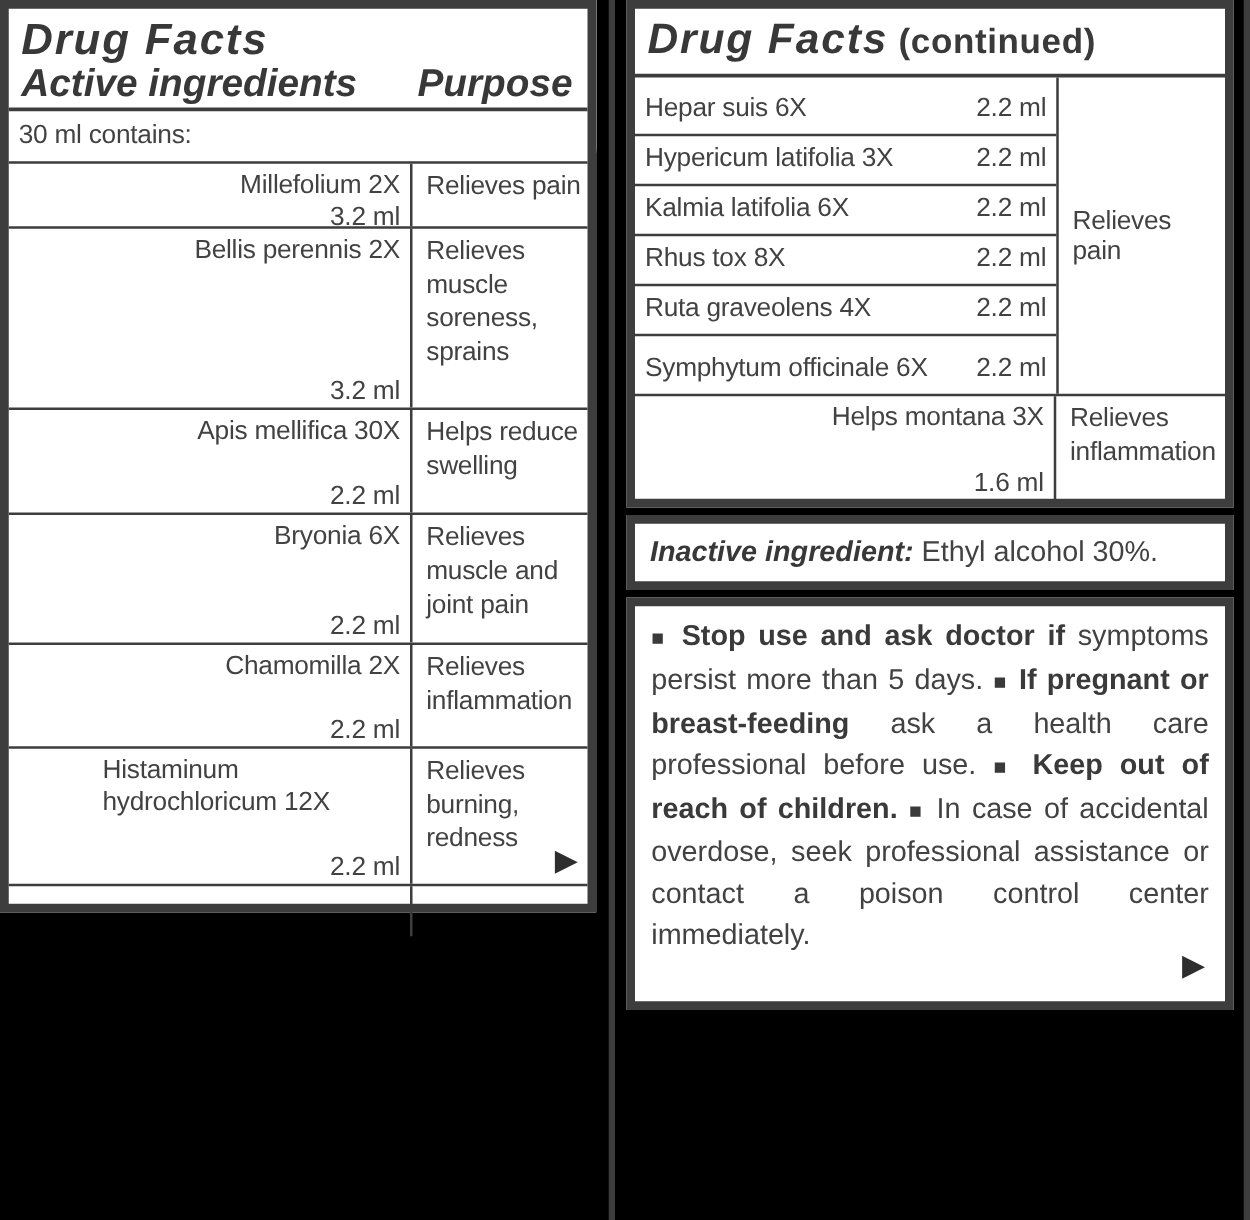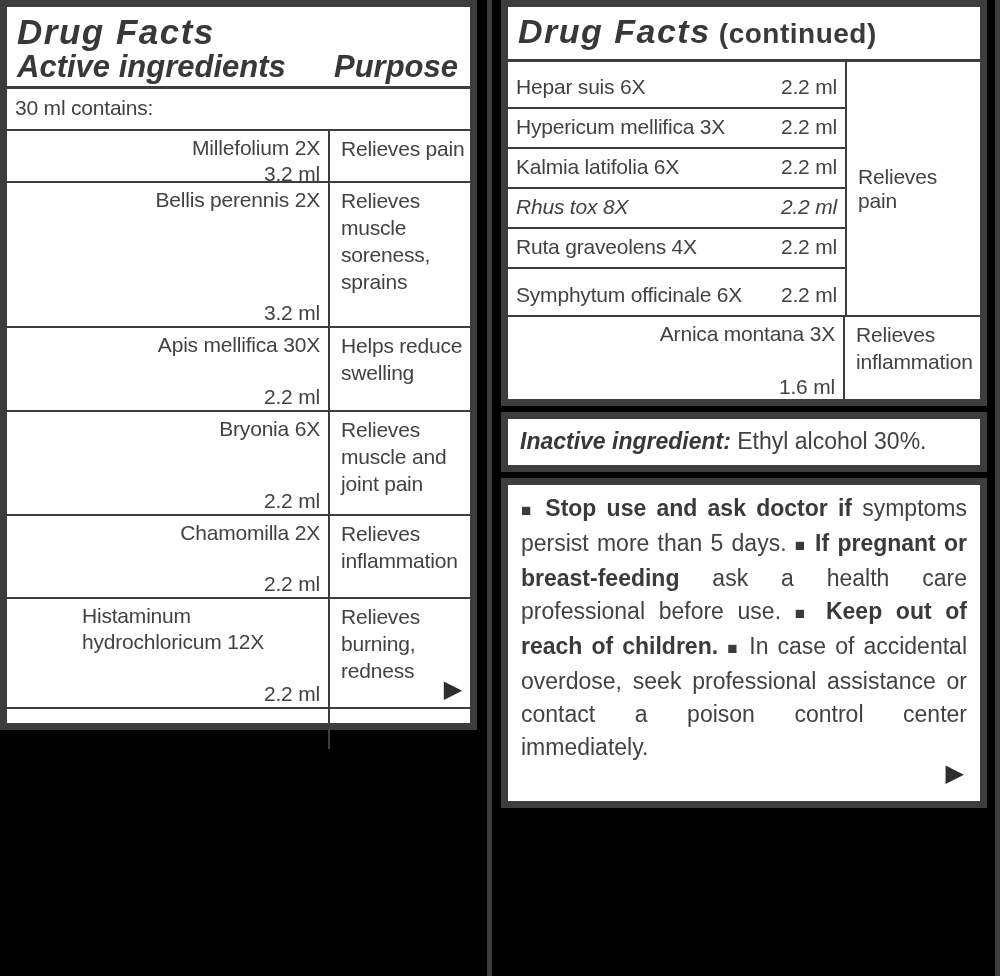--- a/index.html
+++ b/index.html
@@ -41,21 +41,21 @@
 
   
   .df2-box{left:501px;top:4;width:486px;height:406px;padding:0;}
   .df2-header{box-sizing:border-box;height:55px;border-bottom:3px solid #3d3d3d;padding:5px 0 0 10px;white-space:nowrap;}
   .df2-title{font-size:34px;font-weight:bold;font-style:italic;letter-spacing:1.5px;color:#383838;}
   .df2-continued{font-size:28px;font-weight:bold;color:#3a3a3a;letter-spacing:0.5px;}
   .rtable{display:flex;}
   .rleft{width:337px;box-sizing:border-box;}
   .rrow{display:flex;justify-content:space-between;align-items:flex-end;box-sizing:border-box;
         border-bottom:2px solid #3d3d3d;padding:0 8px 7px 8px;font-size:21px;letter-spacing:-0.2px;line-height:26px;}
-  .rr1{height:47px;gap:43px;} .rr2{height:40px;} .rr3{height:40px;} .rr4{height:40px;font-style:italic;} .rr5{height:40px;}
+  .rr1{height:47px;gap:43px;} .rr2{height:40px;} .rr3{height:40px;} .rr4{height:40px;} .rr5{height:40px;}
   .rr6{height:46px;border-bottom:none;}
   .rspan{flex:1;border-left:2px solid #3d3d3d;display:flex;align-items:center;
          padding-left:11px;font-size:21px;letter-spacing:-0.2px;}
   .arow{display:flex;box-sizing:border-box;border-top:2px solid #3d3d3d;height:85px;
         font-size:21px;letter-spacing:-0.2px;}
   .arow .lc{width:337px;}
   .inactive-box{left:501px;top:412px;width:486px;height:60px;padding:9px 0 0 12px;
                 font-size:23px;white-space:nowrap;}
   .warn-box{left:501px;top:478px;width:486px;height:330px;padding:7px 13px 0 13px;
             font-size:23px;line-height:33px;}
@@ -146,21 +146,21 @@
     <div class="df2-header">
       <span class="df2-title">Drug Facts</span><span class="df2-continued"> (continued)</span>
     </div>
     <div class="rtable">
       <div class="rleft">
         <div class="rrow rr1">
             <span>Hepar suis 6X</span>
             <span>2.2 ml</span>
           </div>
         <div class="rrow rr2">
-            <span>Hypericum mellifica 3X</span>
+            <span>Hypericum latifolia 3X</span>
             <span>2.2 ml</span>
           </div>
         <div class="rrow rr3">
             <span>Kalmia latifolia 6X</span>
             <span>2.2 ml</span>
           </div>
         <div class="rrow rr4">
             <span>Rhus tox 8X</span>
             <span>2.2 ml</span>
           </div>
@@ -170,21 +170,21 @@
           </div>
         <div class="rrow rr6">
             <span>Symphytum officinale 6X</span>
             <span>2.2 ml</span>
           </div>
       </div>
       <div class="rspan">Relieves pain</div>
     </div>
     <div class="arow">
       <div class="lc">
-          <span class="nm">Arnica montana 3X</span>
+          <span class="nm">Helps montana 3X</span>
           <span class="amt">1.6 ml</span>
         </div>
       <div class="pc">Relieves inflammation</div>
     </div>
   </section>
 
   <section class="box inactive-box">
     <span class="bi">Inactive ingredient:</span><span> Ethyl alcohol 30%.</span>
   </section>
 

